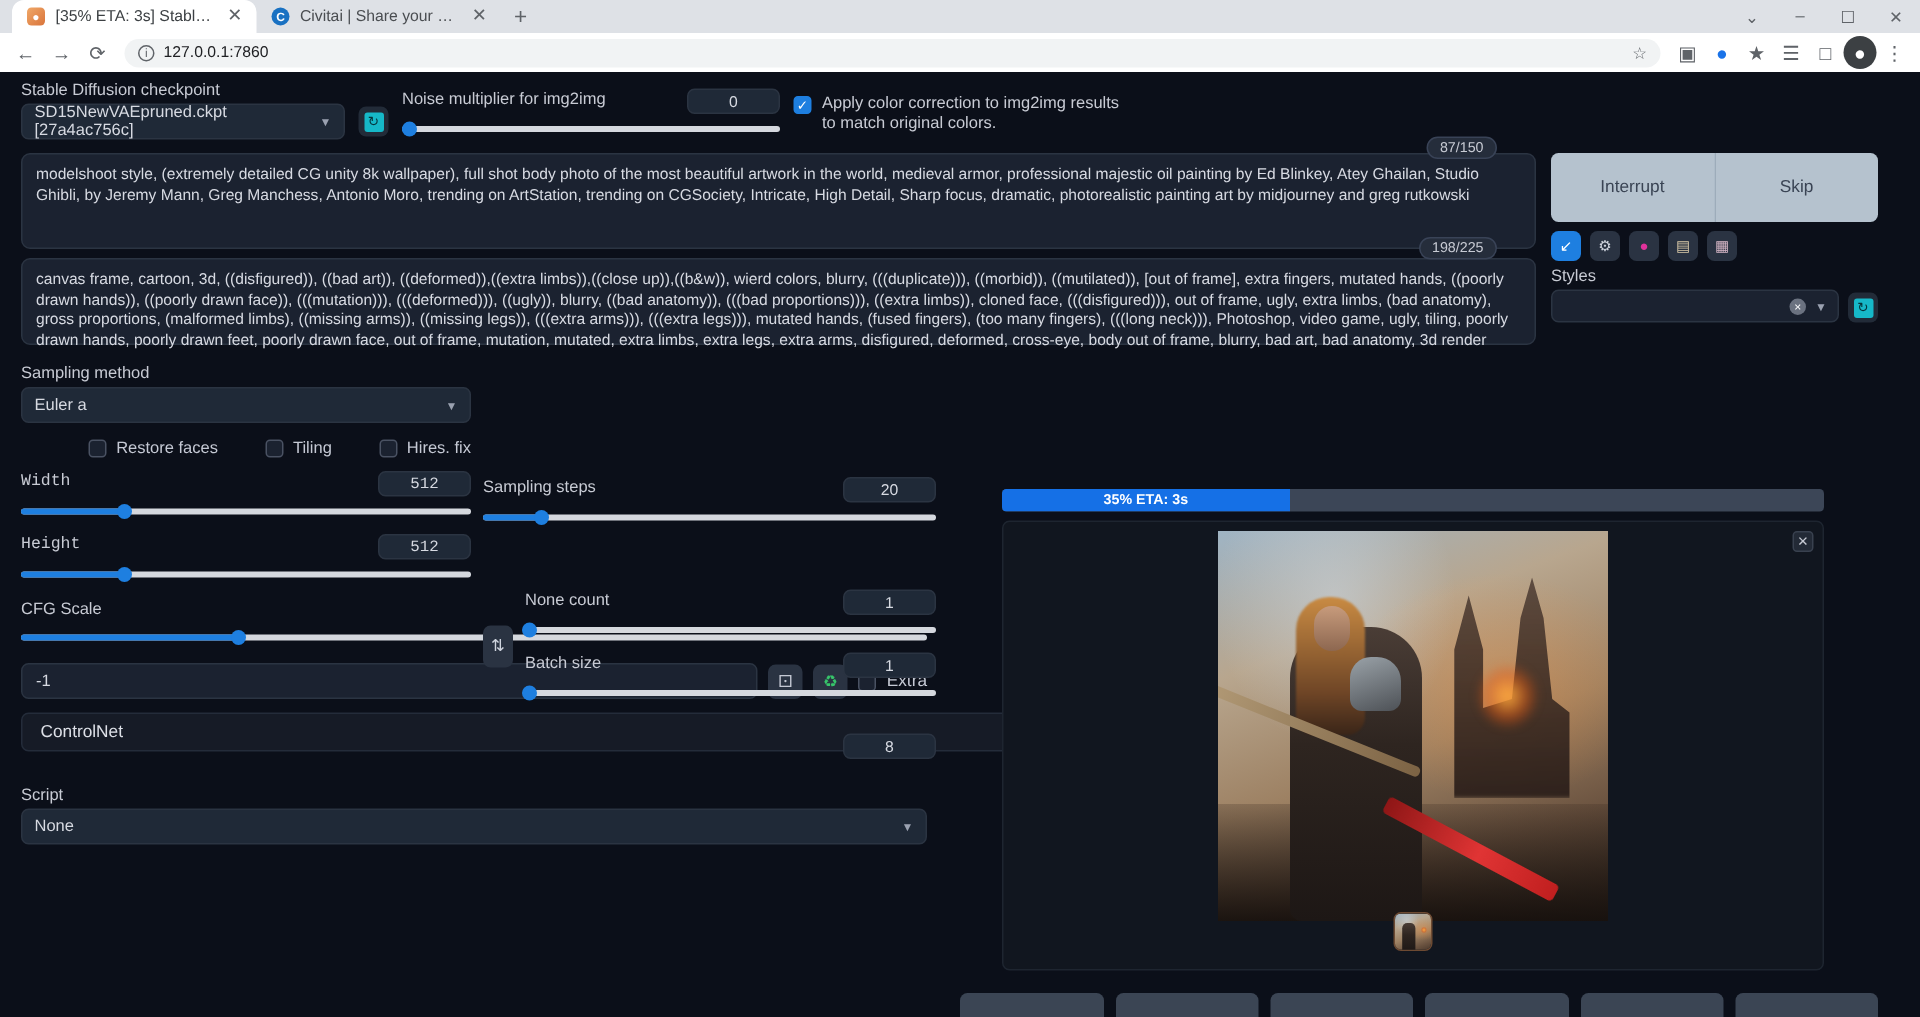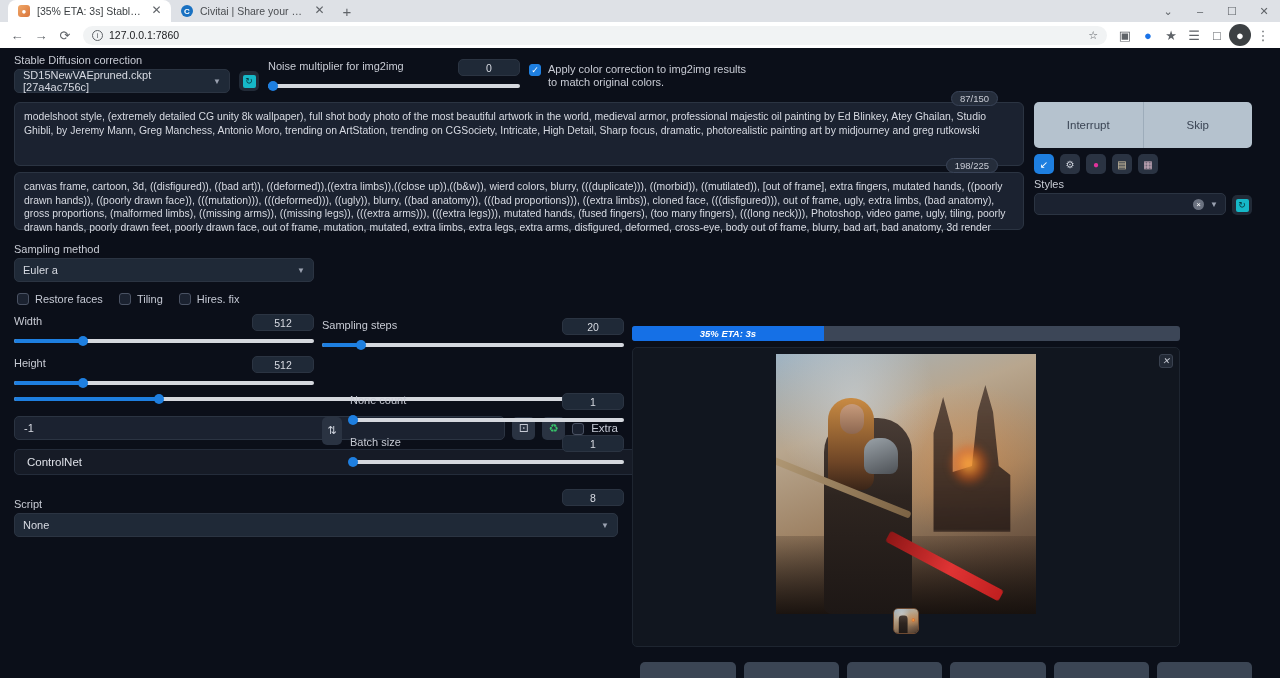--- a/index.html
+++ b/index.html
@@ -192,23 +192,23 @@
   .sf-x {
     width: 11px; height: 11px; border-radius: 50%; background: #6b7280;
     color: #fff; font-size: 8px; line-height: 11px; text-align: center;
   }
 
   
   .settings { margin-top: 13px; display: flex; gap: 10px; }
   .set-left { width: 300px; }
   .set-mid { width: 300px; }
   .row-head { display: flex; align-items: center; margin-bottom: 3px; }
-  .cbrow { display: flex; gap: 16px; margin: 10px 0 9px 3px; }
+  .cbrow { display: flex; gap: 32px; margin: 10px 0 9px 3px; justify-content: flex-end; }
   .cbitem { display: flex; align-items: center; gap: 6px; font-size: 11px; }
-  .wh-block { display: flex; gap: 8px; }
+  .wh-block { display: flex; gap: 8px; font-family: Liberation Mono, monospace; }
   .wh-col { flex: 1; }
   .swap-btn {
     width: 20px; height: 28px; background: #2a3342; border-radius: 5px;
     display: flex; align-items: center; justify-content: center;
     align-self: center; font-size: 11px; color: #cfd4de; cursor: pointer;
   }
   .seed-row { display: flex; gap: 7px; align-items: center; margin-top: 4px; }
   .seed-input {
     flex: 1; height: 24px; background: #1b2230; border: 1px solid #2b3442;
     border-radius: 5px; display: flex; align-items: center; padding: 0 9px;
@@ -222,22 +222,22 @@
   .accordion {
     height: 26px; background: #161b26; border: 1px solid #242c3a;
     border-radius: 5px; display: flex; align-items: center;
     padding: 0 12px; font-size: 11.5px; color: #dde0e7;
     margin-top: 9px; cursor: pointer;
   }
   .accordion .arrow { margin-left: auto; font-size: 9px; color: #aeb4c0; }
 
   
   .results {
-    position: absolute; left: 632px; top: 278px;
-    width: 548px; height: 348px; font-style: italic;
+    position: absolute; left: 668px; top: 278px;
+    width: 548px; height: 348px;
   }
   .progress {
     height: 15px; background: #3c4657; border-radius: 3px;
     position: relative; overflow: hidden;
   }
   .progress .bar {
     position: absolute; left: 0; top: 0; bottom: 0;
     background: #1570e6;
   }
   .progress .ptext {
@@ -378,21 +378,21 @@
       <div class="tb-icon" style="background:#3c4043;color:#fff;">●</div>
       <div class="tb-icon">⋮</div>
     </div>
   </div>
 </div>
 
 <div class="app">
 
   <div class="ckpt-row">
     <div class="ckpt-box">
-      <span class="label">Stable Diffusion correction</span>
+      <span class="label">Stable Diffusion checkpoint</span>
       <div class="select-box">
         <span>SD15NewVAEpruned.ckpt [27a4ac756c]</span>
         <span class="caret">▼</span>
       </div>
     </div>
 
     <div class="icon-btn" style="margin-bottom:2px;">
       <span class="refresh-sq">↻</span>
     </div>
 
@@ -494,20 +494,23 @@
             <span class="num-pill">512</span>
           </div>
           <div class="slider">
             <div class="track"></div>
             <div class="fill" style="width:23%"></div>
             <div class="thumb" style="left:23%"></div>
           </div>
         </div>
       </div>
 
+      <div class="row-head" style="margin-top:11px;">
+        <span class="label">CFG Scale</span>
+      </div>
       <div class="slider" style="width:604px;">
         <div class="track"></div>
         <div class="fill" style="width:24%"></div>
         <div class="thumb" style="left:24%"></div>
       </div>
 
       <div style="margin-top:11px; width:604px;">
         <div class="seed-row">
           <div class="seed-input" title="-1">-1</div>
           <div class="seed-btn">⚀</div>

